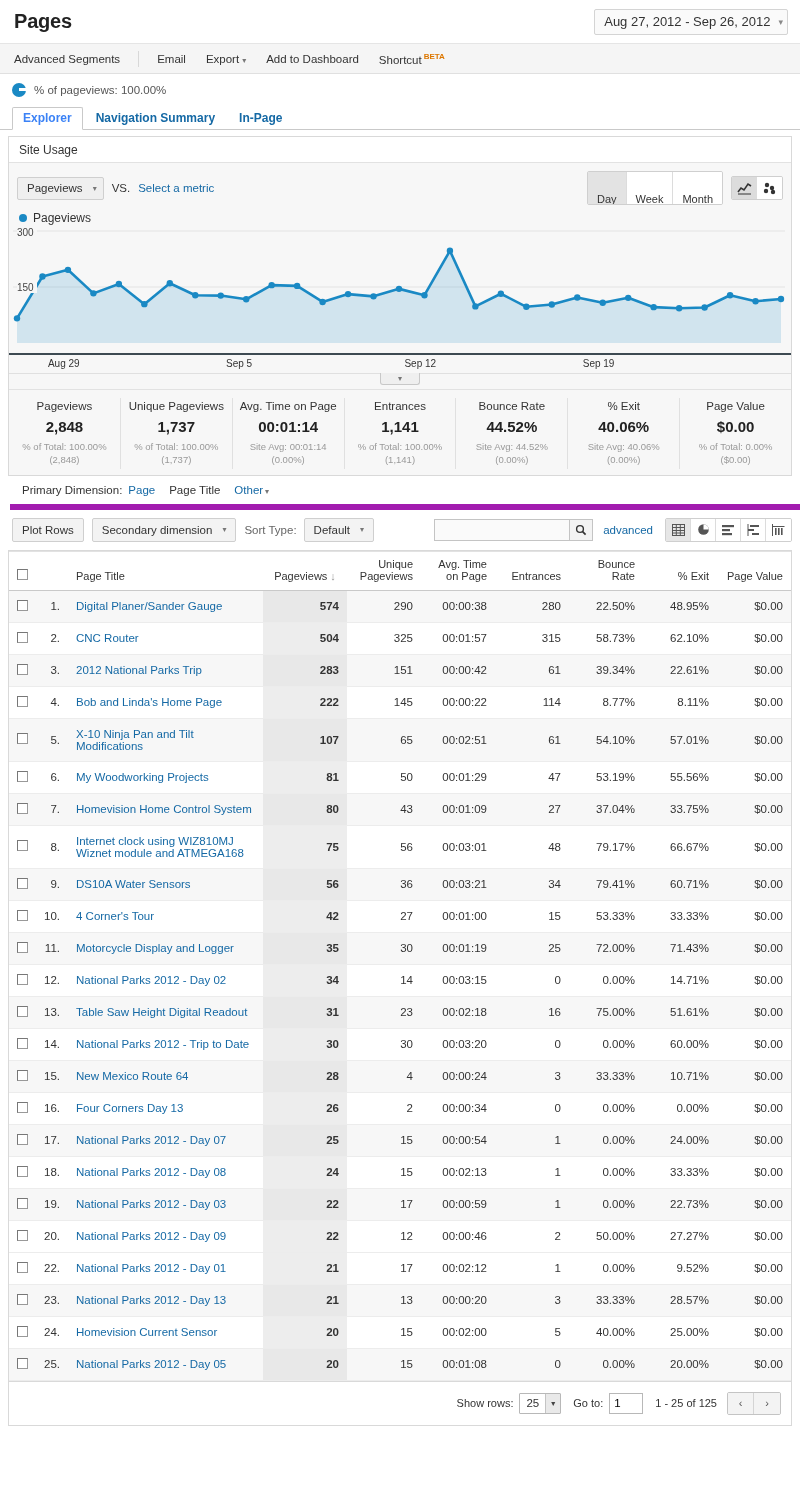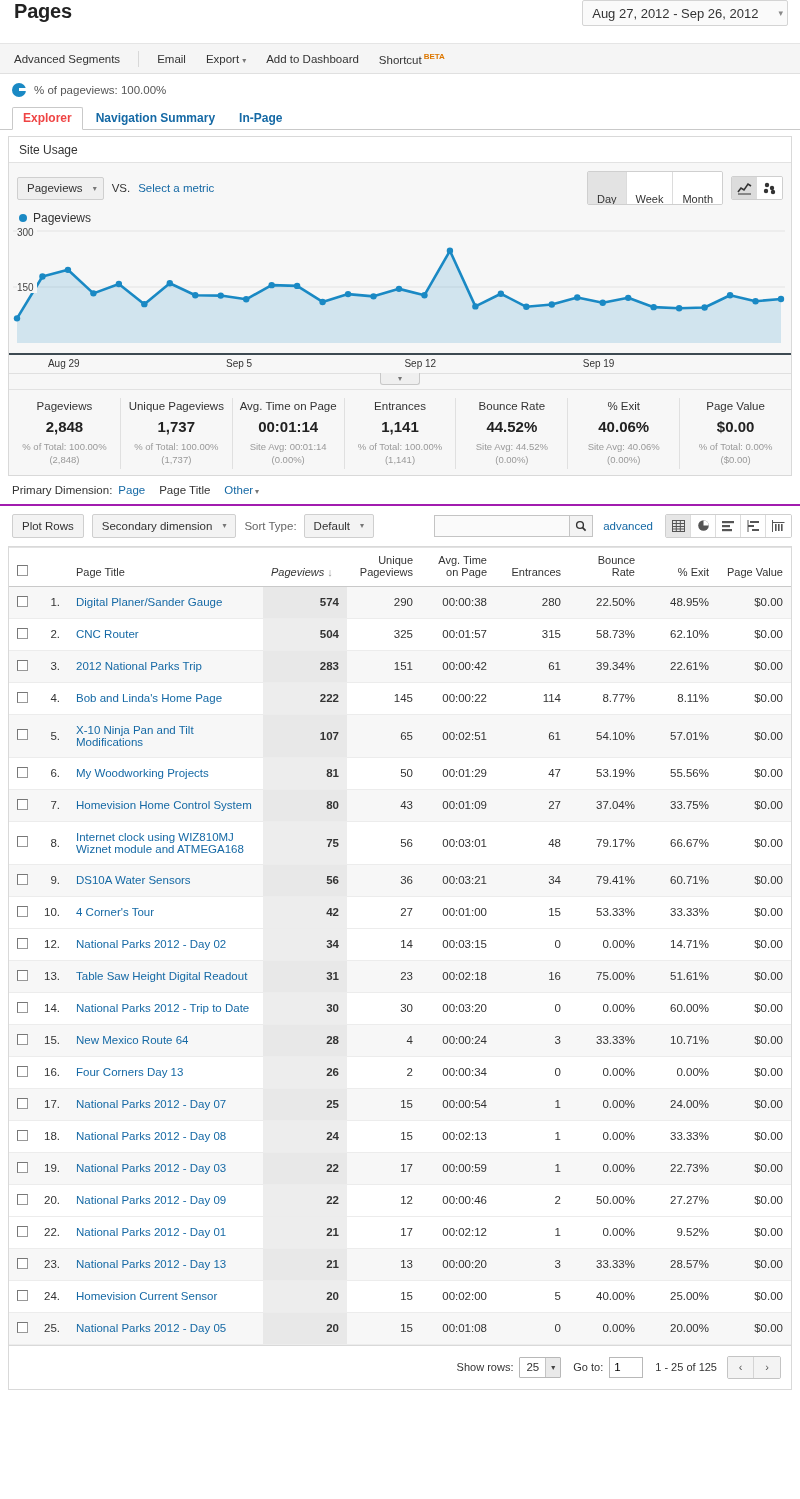--- a/index.html
+++ b/index.html
@@ -14,39 +14,38 @@
     width: 800px; height: 1499px;
     position: relative;
     background: #fff;
     overflow: hidden;
   }
 
   
   .titlebar {
     height: 44px;
     border-bottom: 1px solid #e5e5e5;
-    display: flex; 
+    display: flex; align-items: center;
     padding: 0 12px 0 14px;
     background: #fff;
   }
   .page-title {
     font-size: 20px; font-weight: bold; color: #222;
     letter-spacing: -0.2px;
     flex: 1;
   }
   .date-range {
     border: 1px solid #d4d4d4;
     background: #fafafa;
     border-radius: 2px;
     height: 26px;
     display: flex; align-items: center;
     padding: 0 4px 0 9px;
     font-size: 13px; color: #333;
     cursor: pointer;
-    gap: 12px;
   }
   .date-range .caret { margin-left: 8px; color: #888; font-size: 9px; }
 
   
   .actionbar {
     height: 30px;
     background: #f5f5f5;
     border-bottom: 1px solid #e0e0e0;
     display: flex; align-items: center;
     padding-left: 14px;
@@ -89,21 +88,21 @@
     height: 24px;
   }
   .tab {
     padding: 3px 10px 4px 10px;
     font-size: 12px; font-weight: bold;
     color: #1569a5; cursor: pointer;
     border: 1px solid transparent; border-bottom: none;
     margin-right: 2px;
   }
   .tab.active {
-    color: #ef4444;
+    color: #3b82f6;
     background: #fff;
     border: 1px solid #c9c9c9;
     border-bottom: 1px solid #fff;
     margin-bottom: -1px;
     border-radius: 2px 2px 0 0;
   }
 
   
   .panel {
     margin: 6px 8px 0 8px;
@@ -198,22 +197,23 @@
   .metric .m-label { font-size: 11.5px; color: #333; margin-bottom: 6px; }
   .metric .m-value { font-size: 15px; font-weight: bold; color: #222; margin-bottom: 6px; }
   .metric .m-sub { font-size: 9.5px; color: #999; line-height: 1.35; }
 
   
   .primary-dim {
     display: flex; align-items: center;
     padding: 8px 0 8px 12px;
     font-size: 11.5px; color: #333;
     background: #fff;
-    border-bottom: 2px solid #a21caf;
+    border-bottom: 6px solid #a21caf;
     position: relative;
+    margin-left: 10px;
   }
   .primary-dim .label { margin-right: 6px; }
   .primary-dim .dlink { color: #1569a5; cursor: pointer; margin-right: 14px; }
   .primary-dim .dcur { color: #333; margin-right: 14px; cursor: pointer; }
   .primary-dim .caret { font-size: 8px; color: #777; margin-left: 2px; }
 
   
   .table-toolbar {
     display: flex; align-items: center;
     padding: 8px 8px 8px 12px;
@@ -256,21 +256,21 @@
   table.data thead th {
     font-size: 11px; font-weight: normal; color: #333;
     padding: 6px 8px 8px 8px;
     vertical-align: bottom;
     border-bottom: 1px solid #c9c9c9;
     border-top: 1px solid #e2e2e2;
     background: #fff;
   }
   th.c-check { width: 26px; }
   th.c-title { text-align: left; padding-left: 4px; }
-  th.c-pv { text-align: left; width: 84px; font-style: italic; }
+  th.c-pv { text-align: center; width: 84px; }
   th.c-num { text-align: right; width: 74px; }
   .sort-arrow { color: #999; font-size: 11px; padding-left: 3px; }
 
   table.data tbody td {
     font-size: 11.5px; color: #333;
     padding: 9px 8px;
     border-bottom: 1px solid #ececec;
     vertical-align: middle;
   }
   tbody tr.odd td { background: #f7f7f7; }
@@ -708,20 +708,32 @@
             <td class="c-idx">10.</td>
             <td class="c-title"><a>4 Corner's Tour</a></td>
             <td class="c-pv">42</td>
             <td class="c-num">27</td>
             <td class="c-num">00:01:00</td>
             <td class="c-num">15</td>
             <td class="c-num">53.33%</td>
             <td class="c-num">33.33%</td>
             <td class="c-num">$0.00</td>
           </tr>
+          <tr class="odd">
+            <td class="c-check"><span class="chk"></span></td>
+            <td class="c-idx">11.</td>
+            <td class="c-title"><a>Motorcycle Display and Logger</a></td>
+            <td class="c-pv">35</td>
+            <td class="c-num">30</td>
+            <td class="c-num">00:01:19</td>
+            <td class="c-num">25</td>
+            <td class="c-num">72.00%</td>
+            <td class="c-num">71.43%</td>
+            <td class="c-num">$0.00</td>
+          </tr>
           <tr class="even">
             <td class="c-check"><span class="chk"></span></td>
             <td class="c-idx">12.</td>
             <td class="c-title"><a>National Parks 2012 - Day 02</a></td>
             <td class="c-pv">34</td>
             <td class="c-num">14</td>
             <td class="c-num">00:03:15</td>
             <td class="c-num">0</td>
             <td class="c-num">0.00%</td>
             <td class="c-num">14.71%</td>

